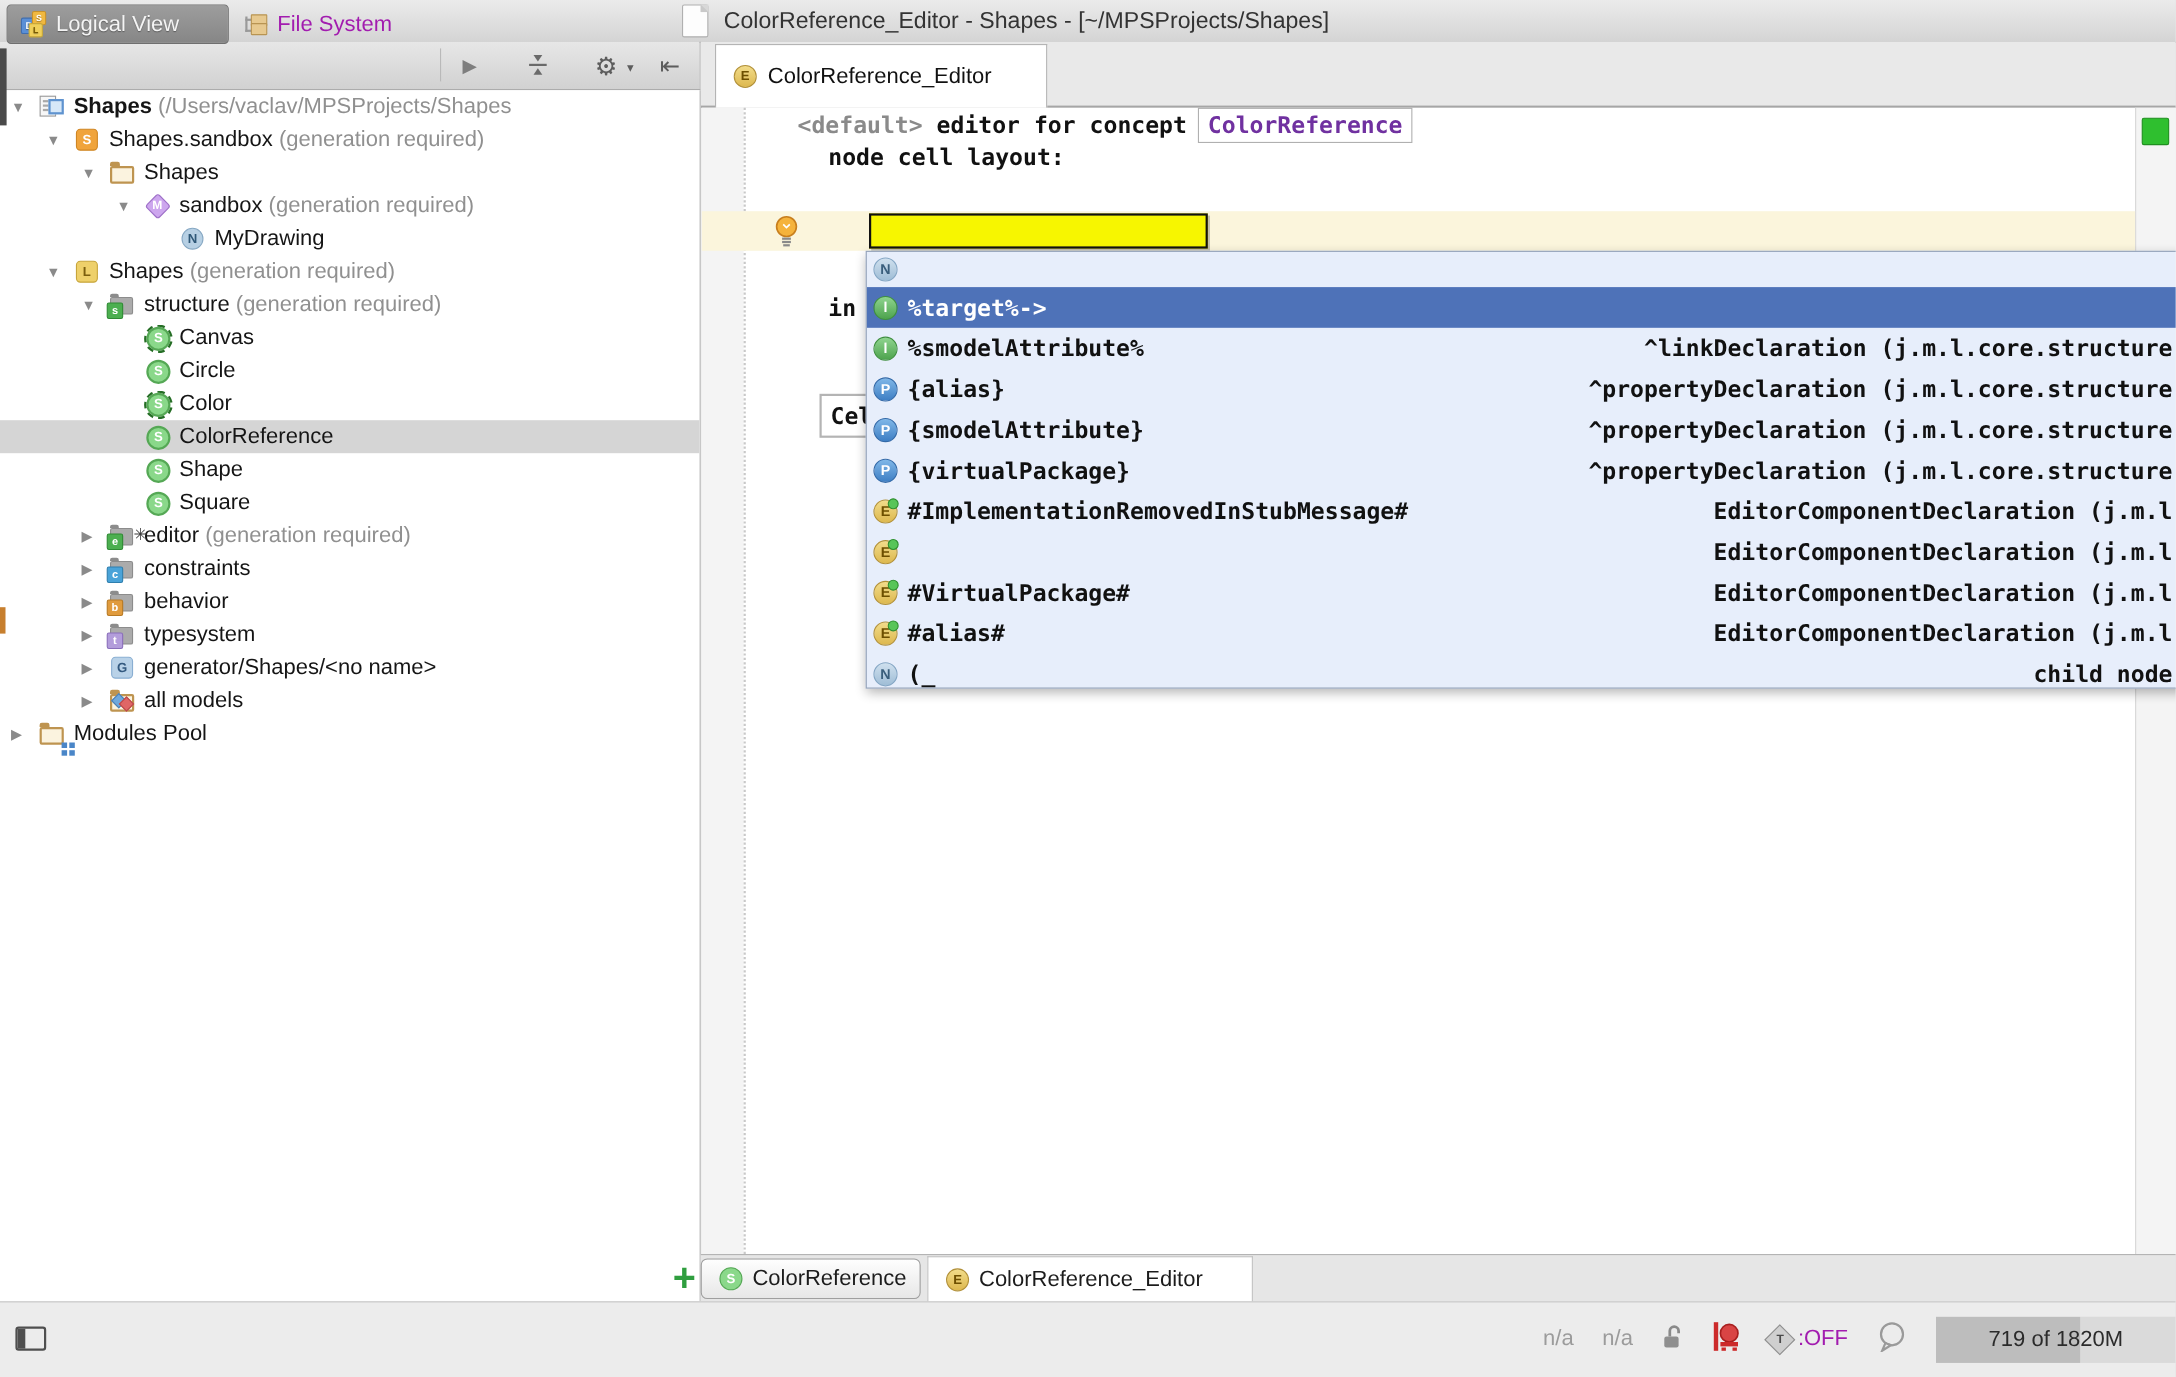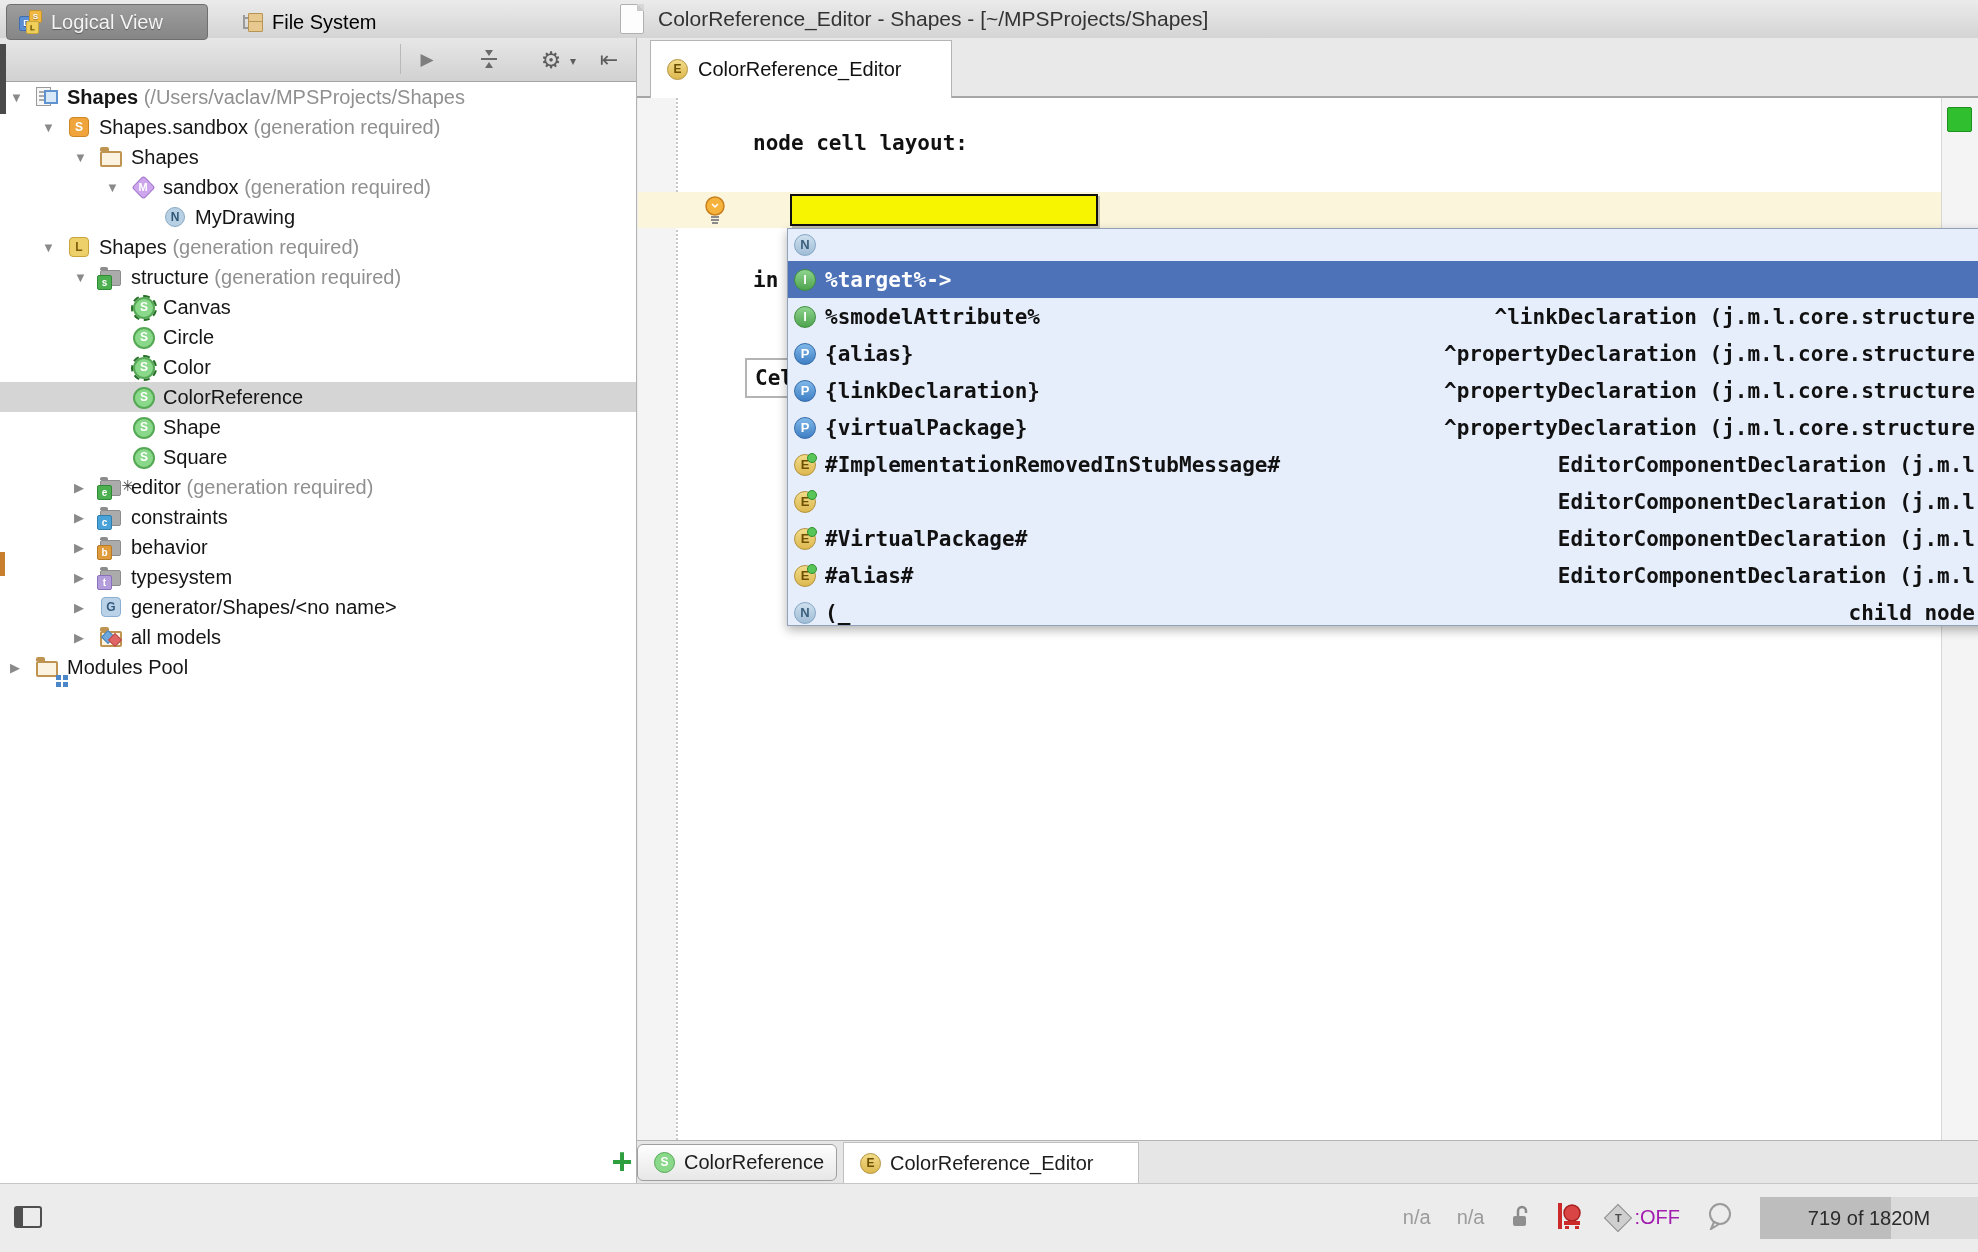--- a/index.html
+++ b/index.html
@@ -17,21 +17,21 @@
   #title-doc::after{content:"";position:absolute;right:-1px;top:-1px;width:0;height:0;
       border-left:7px solid #c9c9c9;border-top:7px solid #d8d8d8;}
   #window-title{left:658px;top:0;height:38px;line-height:38px;font-size:21px;color:#333;}
   
   #left-header{left:0;top:38px;width:637px;height:44px;background:linear-gradient(#e7e7e7,#d1d1d1);
                border-bottom:1px solid #a6a6a6;border-right:1px solid #b3b3b3;box-sizing:border-box;}
   .hdr-tab{top:4px;height:36px;display:flex;align-items:center;gap:8px;padding:0 12px;box-sizing:border-box;
            font-size:20px;border-radius:4px;}
   #tab-logical{left:6px;width:202px;background:linear-gradient(#9d9d9d,#868686);border:1px solid #6f6f6f;
                color:#f4f4f4;text-shadow:0 1px 1px rgba(0,0,0,.35);}
-  #tab-files{left:228px;width:184px;color:#000000;}
+  #tab-files{left:208px;width:184px;color:#a21caf;}
   .lv-icon{width:24px;height:24px;position:relative;flex:none;}
   .lv-d{position:absolute;left:0;top:6px;width:13px;height:13px;background:#5a8fd6;border:1px solid #3f6eb0;
         border-radius:2px;color:#fff;font:bold 9px/13px "Liberation Sans",sans-serif;text-align:center;}
   .lv-s{position:absolute;right:1px;top:0;width:11px;height:11px;background:#f0b840;border:1px solid #c8922a;
         border-radius:2px;color:#fff;font:bold 8px/11px "Liberation Sans",sans-serif;text-align:center;}
   .lv-l{position:absolute;right:4px;bottom:0;width:11px;height:11px;background:#f0d05a;border:1px solid #c8a83a;
         border-radius:2px;color:#7a5c00;font:bold 8px/11px "Liberation Sans",sans-serif;text-align:center;}
   .fs-icon{width:24px;height:24px;position:relative;flex:none;}
   .fs-line{position:absolute;left:3px;top:5px;width:2px;height:14px;background:#9a9a9a;}
   .fs-stub1,.fs-stub2{position:absolute;left:3px;width:6px;height:2px;background:#9a9a9a;}
@@ -241,20 +241,21 @@
   </div>
   <div class="abs" id="edge-notch"></div>
   <div class="abs" id="edge-mark"></div>
 
   <div class="abs" id="editor-bg"></div>
   <div class="abs" id="gutter"></div>
   <div class="abs" id="gutter-dots"></div>
   <div class="abs" id="right-stripe"></div>
   <div class="abs" id="ok-square"></div>
 
+  <div class="abs codeline" id="line1"><span class="kw-gray">&lt;default&gt;</span><span> editor for concept</span><span class="concept-box">ColorReference</span></div>
   <div class="abs codeline" id="line2">node cell layout:</div>
 
   <div class="abs" id="curline"></div>
   <div class="abs" id="bulb">
     <svg width="26" height="30">
       <circle cx="13" cy="11" r="9" fill="#f5b33c" stroke="#c87f1e" stroke-width="1.5"></circle>
       <path d="M10 9 l3 3 l3 -3" fill="none" stroke="#fff" stroke-width="1.5"></path>
       <rect x="9" y="21" width="8" height="2" fill="#8a8a8a"></rect>
       <rect x="9" y="24" width="8" height="2" fill="#8a8a8a"></rect>
       <rect x="10" y="27" width="6" height="2" fill="#8a8a8a"></rect>
@@ -280,21 +281,21 @@
           <span class="plabel">%smodelAttribute%</span>
           <span class="ptype">^linkDeclaration (j.m.l.core.structure</span>
         </div>
         <div class="prow">
           <span class="picon pi-property">P</span>
           <span class="plabel">{alias}</span>
           <span class="ptype">^propertyDeclaration (j.m.l.core.structure</span>
         </div>
         <div class="prow">
           <span class="picon pi-property">P</span>
-          <span class="plabel">{linkDeclaration}</span>
+          <span class="plabel">{smodelAttribute}</span>
           <span class="ptype">^propertyDeclaration (j.m.l.core.structure</span>
         </div>
         <div class="prow">
           <span class="picon pi-property">P</span>
           <span class="plabel">{virtualPackage}</span>
           <span class="ptype">^propertyDeclaration (j.m.l.core.structure</span>
         </div>
         <div class="prow">
           <span class="picon pi-editor">E<span class="dot"></span></span>
           <span class="plabel">#ImplementationRemovedInStubMessage#</span>

